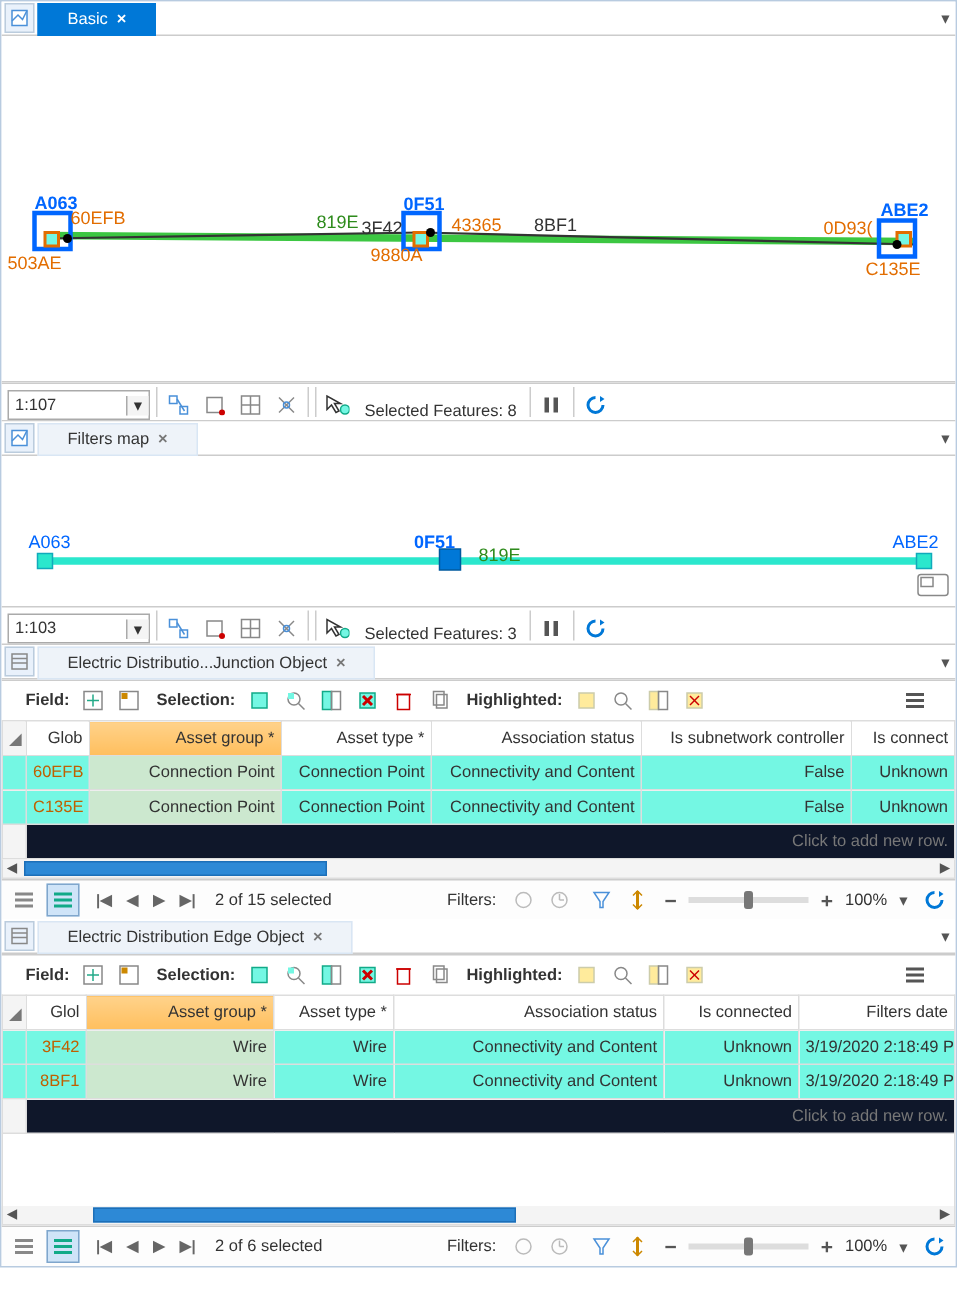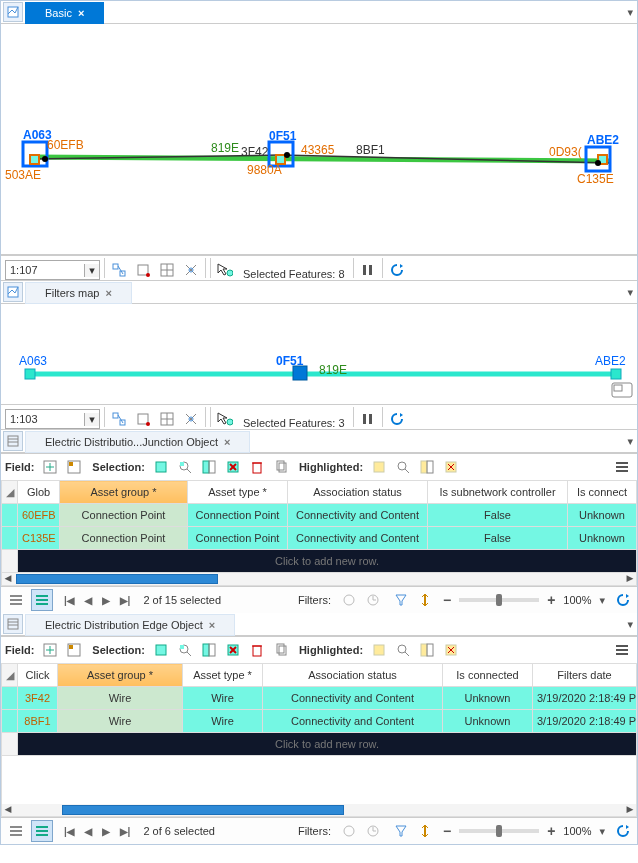--- a/index.html
+++ b/index.html
@@ -28,26 +28,26 @@
   .tool-btn svg, .icon-btn svg { display:block; }
 
   .coord-text { flex:1; text-align:center; padding:0 6px; white-space:nowrap; overflow:hidden; text-overflow:ellipsis;}
   .sel-count { white-space:nowrap; padding:0 4px; }
 
   
   .network-view { position:relative; height:100px; background:#fff; overflow:hidden; }
   .network-bottom-icon { position:absolute; right:4px; bottom:4px; }
 
   
-  .field-toolbar { display:flex; align-items:center; height:26px; border-top:1px solid #ccc; gap:4px; padding:0 4px; background:#fff; }
+  .field-toolbar { display:flex; align-items:center; height:26px; border-top:1px solid #ccc; gap:4px; padding:0 16px; background:#fff; }
   .field-toolbar .label { font-weight:bold; margin-right:2px; }
   .field-toolbar .burger { margin-left:auto; }
 
   .attr-table { border-collapse:collapse; width:100%; table-layout:fixed; background:#fff; }
-  .attr-table th, .attr-table td { border:1px solid #ddd; text-align:center; padding:2px 4px; white-space:nowrap; overflow:hidden; height:18px; }
+  .attr-table th, .attr-table td { border:1px solid #ddd; text-align:right; padding:2px 4px; white-space:nowrap; overflow:hidden; height:18px; }
   .attr-table th { background:#fff; font-weight:normal; position:relative; }
   .attr-table th.sorted { background:linear-gradient(#ffd28a,#ffbf5e); }
   .attr-table th.row-handle, .attr-table td.row-handle { width:14px; background:#f4f4f4; text-align:center; color:#777; }
   .attr-table td.id-col { color:#c06000; }
   .attr-table tbody tr.sel td { background:#74f7e3; }
   .attr-table tbody tr td.asset-group { background:#cce8cf; }
   .attr-table td.add-row { color:#777; background:#0f172a; }
   .attr-table td.add-row-handle { background:#f4f4f4; }
 
   .table-scroll { position:relative; background:#f4f4f4; height:12px; border:1px solid #ddd; border-top:none; }
@@ -595,21 +595,21 @@
       <col style="width:40px">
       <col style="width:125px">
       <col style="width:80px">
       <col style="width:180px">
       <col style="width:90px">
       <col>
     </colgroup>
 <thead>
   <tr>
     <th class="row-handle">◢</th>
-    <th>Click</th>
+    <th>Glol</th>
     <th class="sorted">Asset group *</th>
     <th>Asset type *</th>
     <th>Association status</th>
     <th>Is connected</th>
     <th>Filters date</th>
   </tr>
 </thead>
 <tbody>
   <tr class="sel">
     <td class="row-handle"></td>

